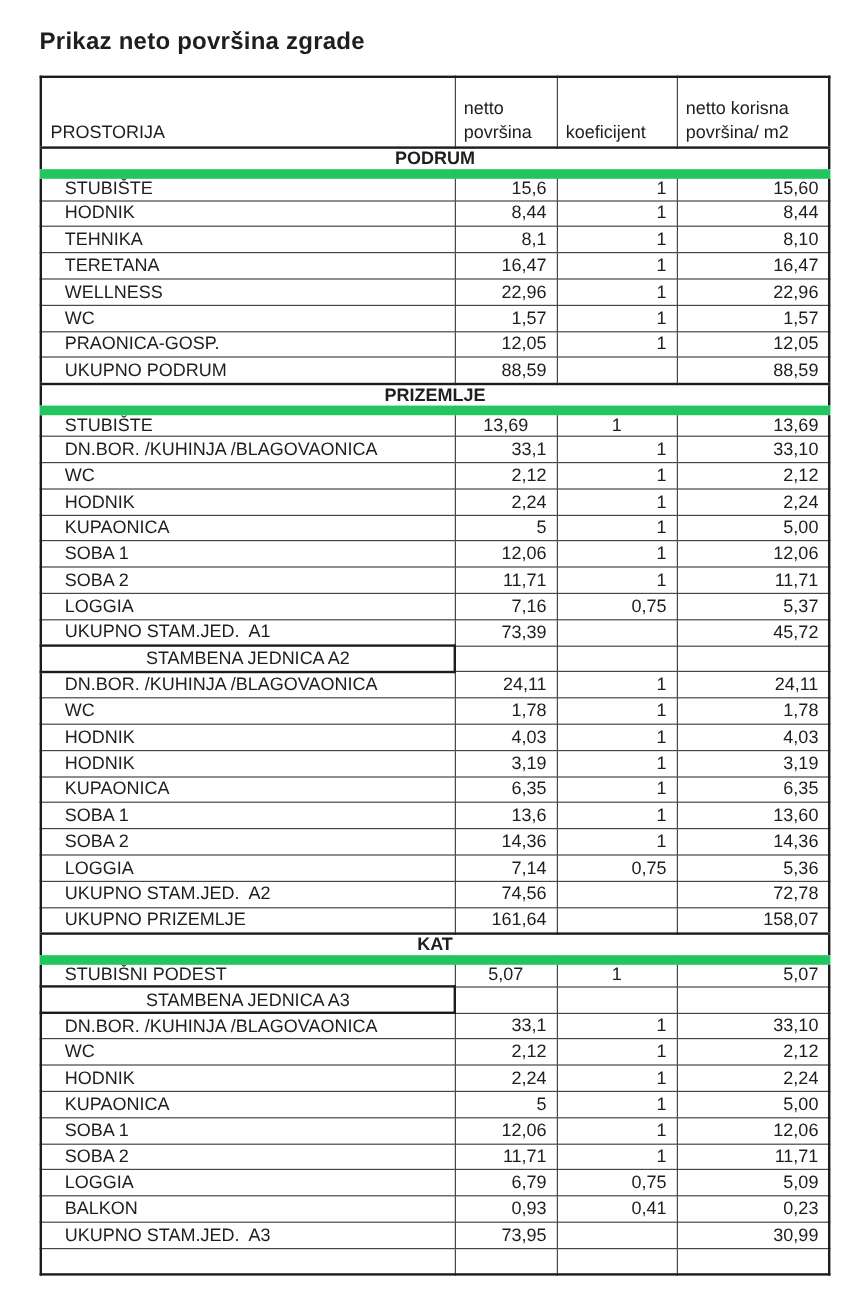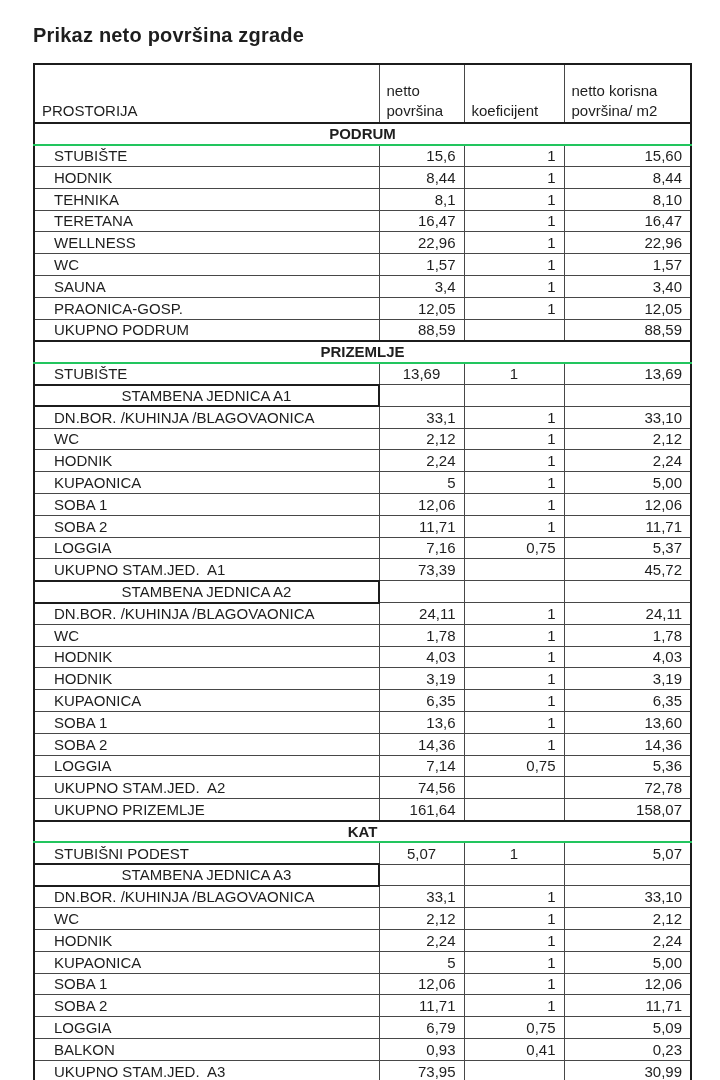--- a/index.html
+++ b/index.html
@@ -50,21 +50,21 @@
 
   
   td.c-label { text-align: left; padding-left: 19px; white-space: pre-wrap; }
   td.c-num   { text-align: right; padding-right: 8px; }
   td.c-num.centered { text-align: center; padding-right: 0; }
 
   
   tr.section td {
     text-align: center; font-weight: bold;
     border-top: 2px solid #1c1c1c;
-    border-bottom: 2px solid #22c55e;
+    border-bottom: 8px solid #22c55e;
   }
 
   
   tr.subsection td.sub-label {
     text-align: center;
     border: 2px solid #1c1c1c;
   }
 
   
   tr.clipped td { height: 22px; }
@@ -125,52 +125,40 @@
           <td class="c-num">1</td>
           <td class="c-num">22,96</td>
         </tr>
         <tr class="data-row">
           <td class="c-label">WC</td>
           <td class="c-num">1,57</td>
           <td class="c-num">1</td>
           <td class="c-num">1,57</td>
         </tr>
         <tr class="data-row">
-          <td class="c-label">SAUNA</td>
-          <td class="c-num">3,4</td>
-          <td class="c-num">1</td>
-          <td class="c-num">3,40</td>
-        </tr>
-        <tr class="data-row">
           <td class="c-label">PRAONICA-GOSP.</td>
           <td class="c-num">12,05</td>
           <td class="c-num">1</td>
           <td class="c-num">12,05</td>
         </tr>
         <tr class="total-row">
           <td class="c-label">UKUPNO PODRUM</td>
           <td class="c-num">88,59</td>
           <td class="c-num"></td>
           <td class="c-num">88,59</td>
         </tr>
         <tr class="section">
           <td colspan="4">PRIZEMLJE</td>
         </tr>
         <tr class="data-row">
           <td class="c-label">STUBIŠTE</td>
           <td class="c-num centered">13,69</td>
           <td class="c-num centered">1</td>
           <td class="c-num">13,69</td>
         </tr>
-        <tr class="subsection">
-          <td class="sub-label">STAMBENA JEDNICA A1</td>
-          <td></td>
-          <td></td>
-          <td></td>
-        </tr>
         <tr class="data-row">
           <td class="c-label">DN.BOR. /KUHINJA /BLAGOVAONICA</td>
           <td class="c-num">33,1</td>
           <td class="c-num">1</td>
           <td class="c-num">33,10</td>
         </tr>
         <tr class="data-row">
           <td class="c-label">WC</td>
           <td class="c-num">2,12</td>
           <td class="c-num">1</td>

